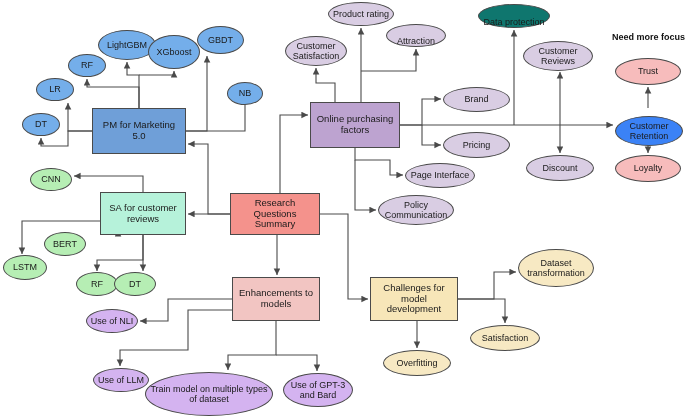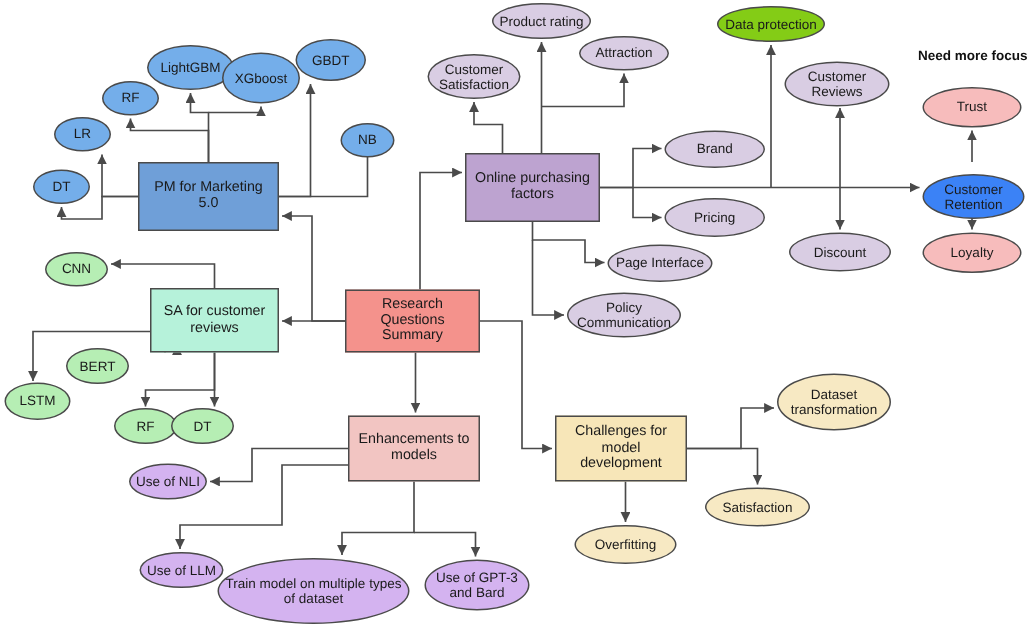--- a/index.html
+++ b/index.html
@@ -169,36 +169,36 @@
 
   <div class="node rect" style="left:310px;top:102px;width:90px;height:46px;background:#bda3d0;">
     <span>Online purchasing factors</span>
   </div>
   <div class="node ell" style="left:285px;top:36px;width:62px;height:30px;background:#d9cde3;">
     <span>Customer Satisfaction</span>
   </div>
   <div class="node ell" style="left:328px;top:2px;width:66px;height:24px;background:#d9cde3;">
     <span>Product rating</span>
   </div>
-  <div class="node ell" style="left:386px;top:24px;width:60px;height:23px;background:#d9cde3;">
+  <div class="node ell" style="left:386px;top:24px;width:60px;height:23px;background:#d9cde3;align-items:flex-end;">
     <span>Attraction</span>
   </div>
   <div class="node ell" style="left:443px;top:87px;width:67px;height:25px;background:#d9cde3;">
     <span>Brand</span>
   </div>
   <div class="node ell" style="left:443px;top:132px;width:67px;height:26px;background:#d9cde3;">
     <span>Pricing</span>
   </div>
   <div class="node ell" style="left:405px;top:163px;width:70px;height:25px;background:#d9cde3;">
     <span>Page Interface</span>
   </div>
   <div class="node ell" style="left:378px;top:195px;width:76px;height:30px;background:#d9cde3;">
     <span>Policy Communication</span>
   </div>
-  <div class="node ell" style="left:478px;top:4px;width:72px;height:24px;background:#84cc16;">
+  <div class="node ell" style="left:478px;top:4px;width:72px;height:24px;background:#0f766e;align-items:flex-end;">
     <span>Data protection</span>
   </div>
   <div class="node ell" style="left:523px;top:41px;width:70px;height:30px;background:#d9cde3;">
     <span>Customer Reviews</span>
   </div>
   <div class="node ell" style="left:526px;top:155px;width:68px;height:26px;background:#d9cde3;">
     <span>Discount</span>
   </div>
 
   <div class="node ell" style="left:615px;top:58px;width:66px;height:27px;background:#f7bcbc;">

